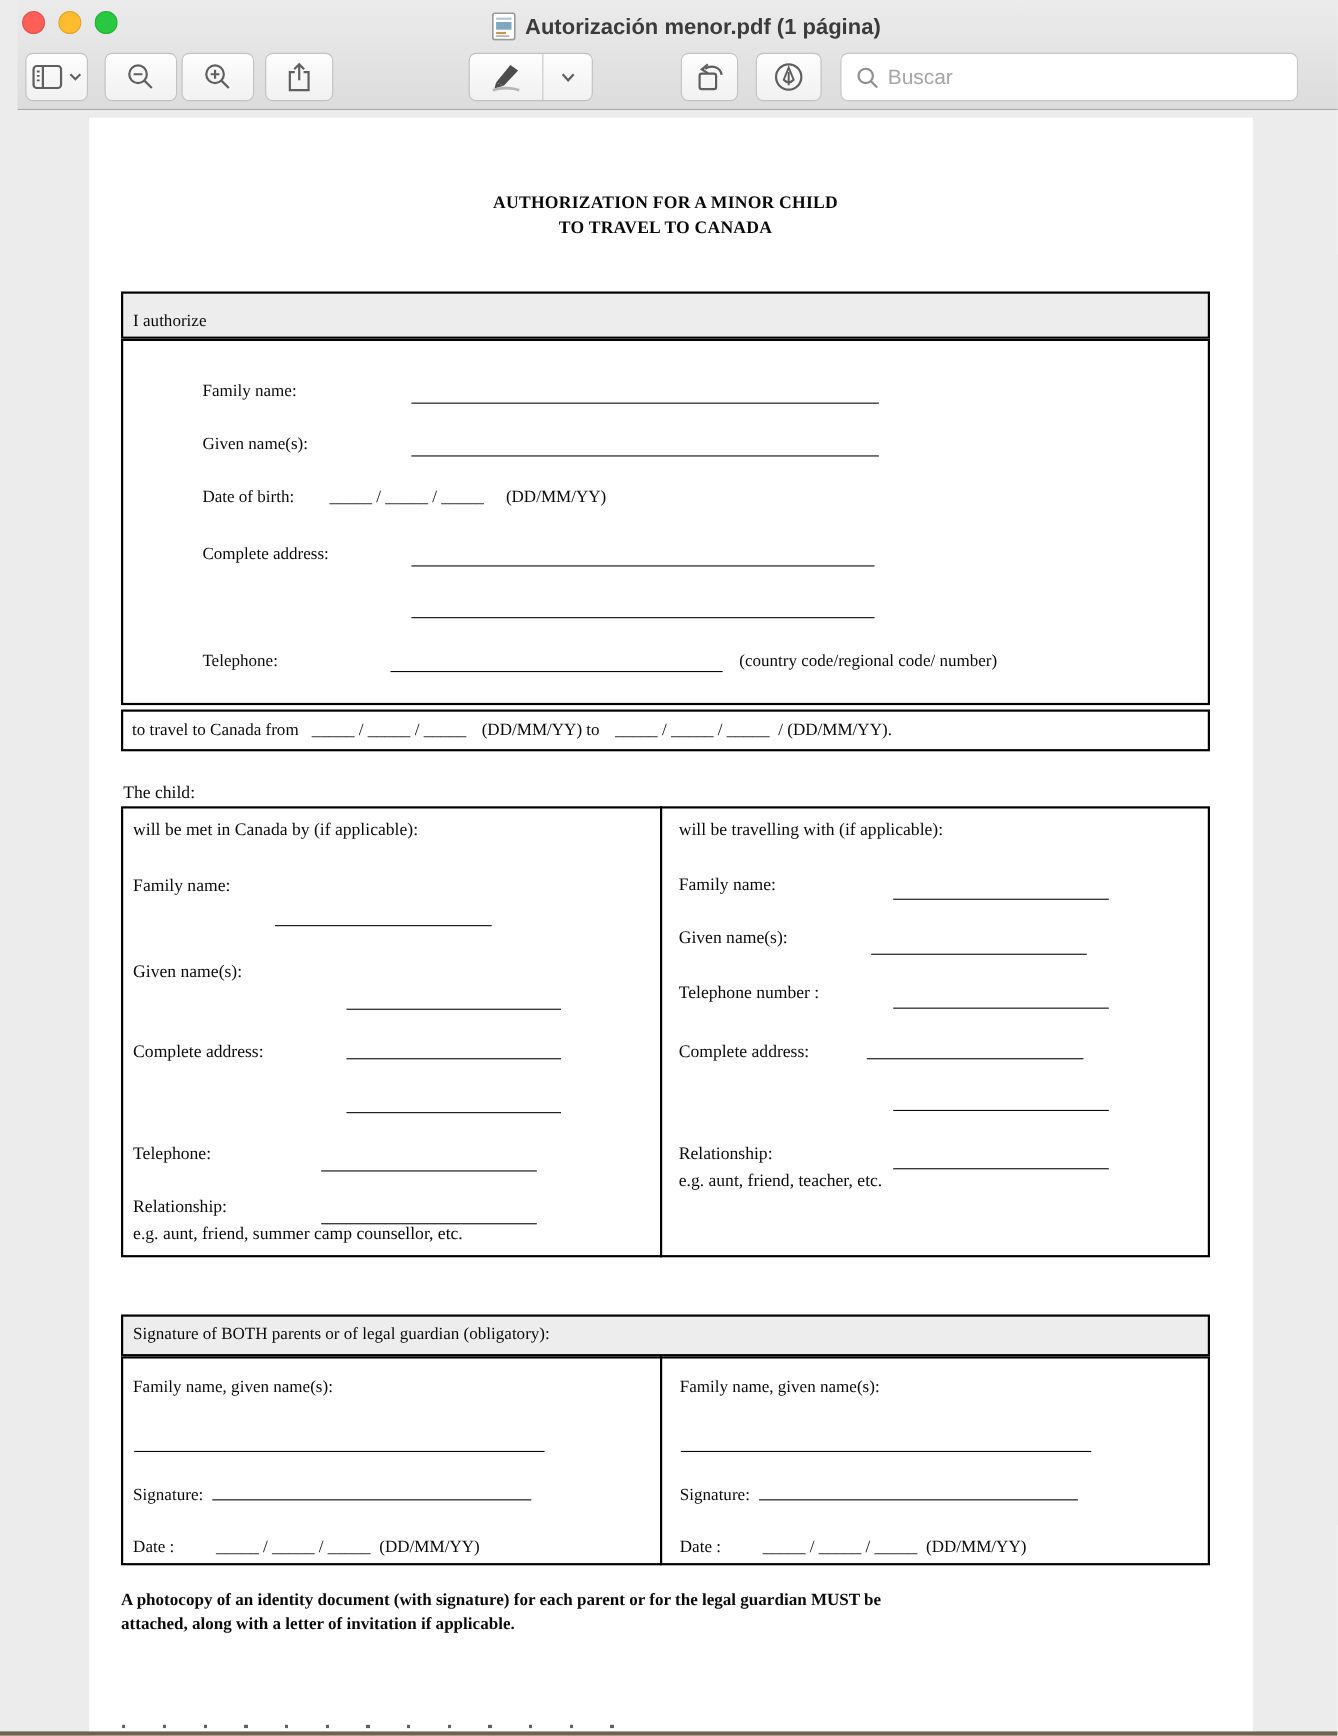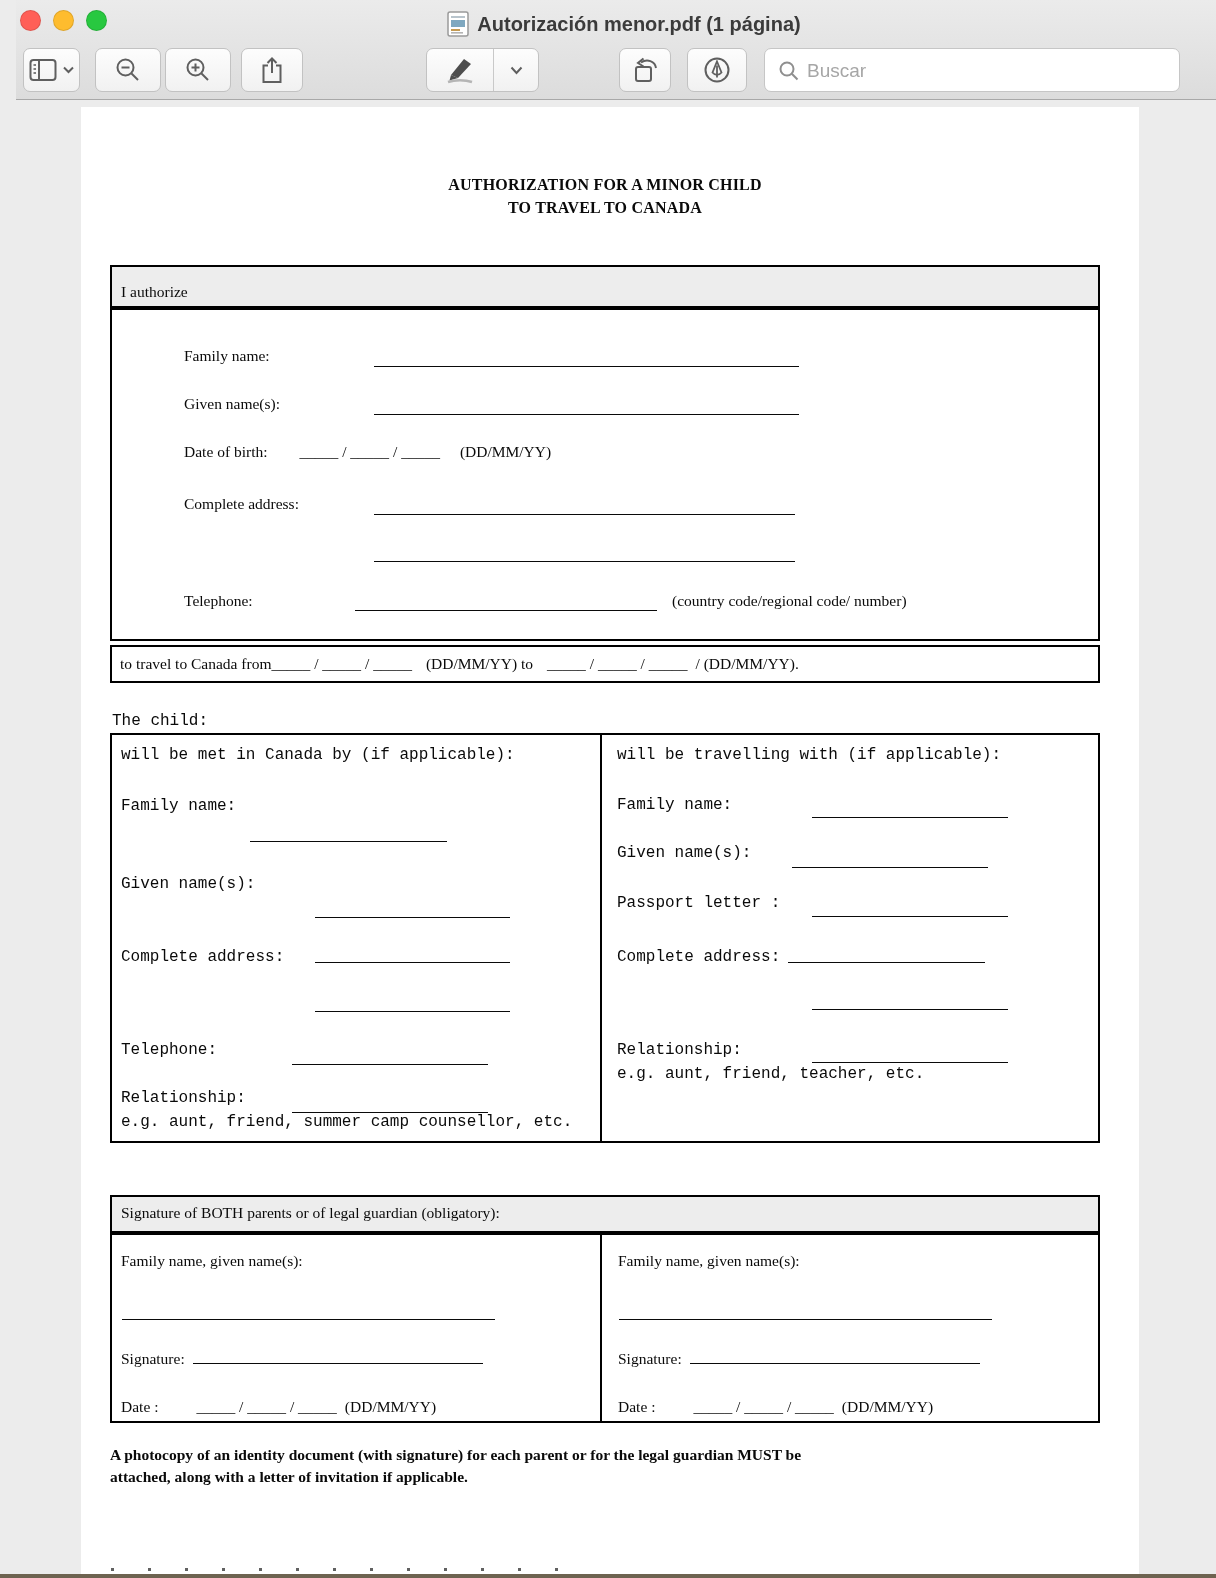--- a/index.html
+++ b/index.html
@@ -42,21 +42,21 @@
   .page {
     position:absolute; left:81px; top:7px; width:1058px; height:1471px; background:#ffffff;
     font-family:"Liberation Serif", serif; color:#0a0a0a;
   }
   .doc-title { position:absolute; left:29px; top:66px; width:990px; text-align:center;
                font-weight:bold; font-size:16px; line-height:23px; letter-spacing:.2px; }
   .box  { position:absolute; border:2px solid #000; box-sizing:border-box; background:#fff; }
   .hdrbox { background:#ededed; }
   .vdiv { position:absolute; width:2px; background:#000; }
   .lbl  { position:absolute; font-size:15.5px; white-space:nowrap; line-height:18px; }
-  .f16  { font-size:16px;font-family:Liberation Mono, monospace; }
+  .f16  { font-size:16px; }
   .line { position:absolute; height:1px; border-bottom:1.4px solid #0a0a0a; }
   .iline{ display:inline-block; border-bottom:1.4px solid #0a0a0a; height:13px; }
   .blanks { letter-spacing:0; }
   .note { position:absolute; left:29px; top:1337px; width:845px; font-weight:bold;
           font-size:15.5px; line-height:22px; }
   .clip-frag { position:absolute; left:30px; top:1461px; width:455px; height:3px;
                background:repeating-linear-gradient(90deg,#454545 0 3px,transparent 3px 37px); opacity:.85; }
   .bottom-strip { position:absolute; left:0; top:1574px; width:1216px; height:4px; background:#6e6350; }
 </style>
 </head>
@@ -205,21 +205,21 @@
   <div class="lbl" style="left:103px; top:388px;">Complete address:</div>
   <div class="line" style="left:293px; top:406px; width:421px;"></div>
   <div class="line" style="left:293px; top:453px; width:421px;"></div>
 
   <div class="lbl" style="left:103px; top:485px;">Telephone:</div>
   <div class="line" style="left:274px; top:502px; width:302px;"></div>
   <div class="lbl" style="left:591px; top:485px;">(country code/regional code/ number)</div>
 
   <div class="box" style="left:29px; top:538px; width:990px; height:38px;"></div>
   <div class="lbl" style="left:39px; top:548px;">
-    <span style="">to travel to Canada from</span><span class="blanks" style="margin-right:14px;">_____ / _____ / _____</span><span style="margin-right:14px;">(DD/MM/YY) to</span><span class="blanks" style="margin-right:8px;">_____ / _____ / _____</span><span>/ (DD/MM/YY).</span>
+    <span style="margin-right:12px;">to travel to Canada from</span><span class="blanks" style="margin-right:14px;">_____ / _____ / _____</span><span style="margin-right:14px;">(DD/MM/YY) to</span><span class="blanks" style="margin-right:8px;">_____ / _____ / _____</span><span>/ (DD/MM/YY).</span>
   </div>
 
   <div class="lbl f16" style="left:31px; top:605px;">The child:</div>
 
   <div class="box" style="left:29px; top:626px; width:990px; height:410px;"></div>
   <div class="vdiv" style="left:519px; top:626px; height:410px;"></div>
 
   <div class="lbl f16" style="left:40px; top:639px;">will be met in Canada by (if applicable):</div>
 
   <div class="lbl f16" style="left:40px; top:690px;">Family name:</div>
@@ -240,21 +240,21 @@
   <div class="lbl f16" style="left:40px; top:1006px;">e.g. aunt, friend, summer camp counsellor, etc.</div>
 
   <div class="lbl f16" style="left:536px; top:639px;">will be travelling with (if applicable):</div>
 
   <div class="lbl f16" style="left:536px; top:689px;">Family name:</div>
   <div class="line" style="left:731px; top:709px; width:196px;"></div>
 
   <div class="lbl f16" style="left:536px; top:737px;">Given name(s):</div>
   <div class="line" style="left:711px; top:759px; width:196px;"></div>
 
-  <div class="lbl f16" style="left:536px; top:787px;">Passport letter :</div>
+  <div class="lbl f16" style="left:536px; top:787px;">Telephone number :</div>
   <div class="line" style="left:731px; top:808px; width:196px;"></div>
 
   <div class="lbl f16" style="left:536px; top:841px;">Complete address:</div>
   <div class="line" style="left:707px; top:854px; width:197px;"></div>
   <div class="line" style="left:731px; top:901px; width:196px;"></div>
 
   <div class="lbl f16" style="left:536px; top:934px;">Relationship:</div>
   <div class="line" style="left:731px; top:954px; width:196px;"></div>
   <div class="lbl f16" style="left:536px; top:958px;">e.g. aunt, friend, teacher, etc.</div>
 

